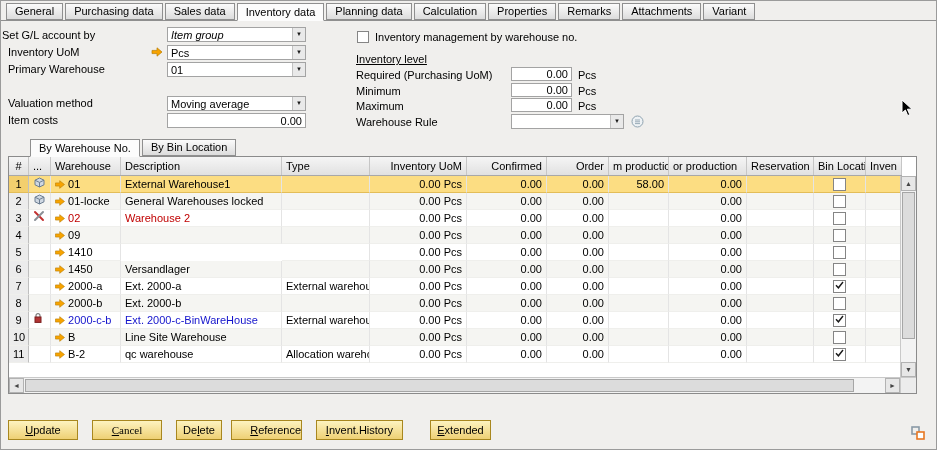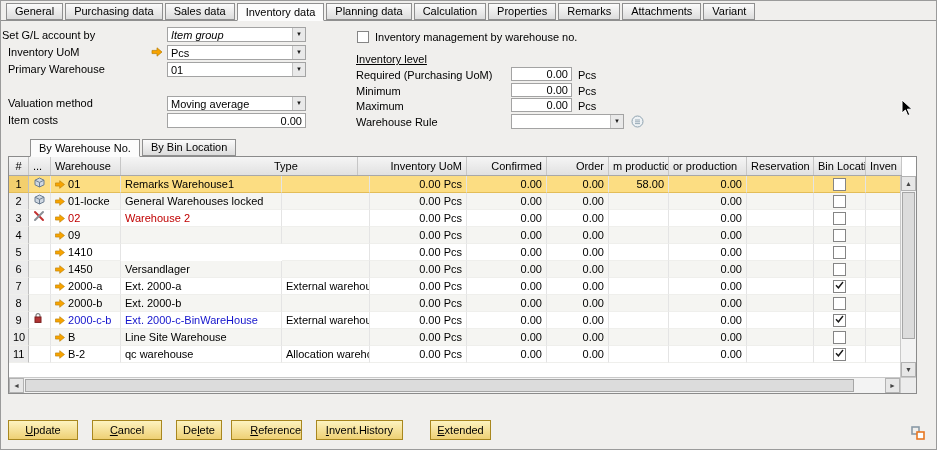--- a/index.html
+++ b/index.html
@@ -143,41 +143,42 @@
 
 <div id="subtabbar">
   <span class="tab active">By Warehouse No.</span><span class="tab">By Bin Location</span>
 </div>
 
 <div id="table-frame">
   <div id="thead">
       <div class="th c" style="left: 0px; width: 20px;">#</div>
       <div class="th l" style="left: 20px; width: 22px;">...</div>
       <div class="th l" style="left: 42px; width: 70px;">Warehouse</div>
-      <div class="th l" style="left: 261px; width: 88px;">Type</div>
+      <div class="th l" style="left: 112px; width: 161px;">Description</div>
+      <div class="th l" style="left: 273px; width: 88px;">Type</div>
       <div class="th r" style="left: 361px; width: 97px;">Inventory UoM</div>
       <div class="th r" style="left: 458px; width: 80px;">Confirmed</div>
       <div class="th r" style="left: 538px; width: 62px;">Order</div>
       <div class="th l" style="left: 600px; width: 60px;">m production</div>
       <div class="th l" style="left: 660px; width: 78px;">or production</div>
       <div class="th r" style="left: 738px; width: 67px;">Reservation</div>
       <div class="th l" style="left: 805px; width: 52px;">Bin Location</div>
       <div class="th l" style="left: 857px; width: 36px;">Inven</div>
     </div>
   <div id="tbody">
       <div class="tr sel" style="top: 0px;">
         <div class="td c numcell" style="left: 0px; width: 20px;">1</div>
         <div class="td l" style="left: 20px; width: 22px;"><svg width="13" height="12" viewBox="0 0 13 12">
             <path d="M2 4.2 6.5 2 11 4.2v4.6L6.5 11 2 8.8z" fill="#cfd8e2" stroke="#6b7d91"></path>
             <path d="M2 4.2l4.5 2.2L11 4.2M6.5 6.4V11" fill="none" stroke="#6b7d91"></path>
           </svg></div>
         <div class="td l" style="left: 42px; width: 70px;"><span class="link-arrow"><svg width="10" height="9" viewBox="0 0 10 9" style="vertical-align:-1px">
               <path d="M0.5 2.9h4.2V0.7L9.5 4.5 4.7 8.3V6.1H0.5z" fill="#f7a300" stroke="#b87c00" stroke-width="0.6"></path>
             </svg></span><span> 01</span></div>
-        <div class="td l" style="left: 112px; width: 161px;">Remarks Warehouse1</div>
+        <div class="td l" style="left: 112px; width: 161px;">External Warehouse1</div>
         <div class="td l" style="left: 273px; width: 88px;"></div>
         <div class="td r" style="left: 361px; width: 97px;">0.00 Pcs</div>
         <div class="td r" style="left: 458px; width: 80px;">0.00</div>
         <div class="td r" style="left: 538px; width: 62px;">0.00</div>
         <div class="td l r" style="left: 600px; width: 60px;">58.00</div>
         <div class="td l r" style="left: 660px; width: 78px;">0.00</div>
         <div class="td r" style="left: 738px; width: 67px;"></div>
         <div class="td l" style="left: 805px; width: 52px;">
           <div class="bincb"></div>
         </div>
@@ -397,21 +398,21 @@
   <div id="hscroll">
     <div class="sb-btn" style="left:0; top:0; width:15px; height:15px;">◄</div>
     <div class="sb-thumb" style="left:16px; top:1px; height:13px; right:46px;"></div>
     <div class="sb-btn" style="right:0; top:0; width:15px; height:15px;">►</div>
   </div>
   <div id="sb-corner"></div>
 </div>
 
 <div id="buttonbar">
     <div class="btn" style="left: 8px; width: 70px;"><u>U</u>pdate</div>
-    <div class="btn" style="left: 92px; width: 70px;"><u>C</u>ancel</div>
+    <div class="btn" style="left: 92px; width: 70px; font-family: Liberation Serif, serif;"><u>C</u>ancel</div>
     <div class="btn" style="left: 176px; width: 46px;">De<u>l</u>ete</div>
     <div class="btn" style="left: 231px; width: 71px; text-align: right;"><u>R</u>eference</div>
     <div class="btn" style="left: 316px; width: 87px;"><u>I</u>nvent.History</div>
     <div class="btn" style="left: 430px; width: 61px;"><u>E</u>xtended</div>
   </div>
 
 <div id="resize-glyph">
   <svg width="14" height="14" viewBox="0 0 14 14">
     <rect x="1" y="1" width="7" height="7" fill="none" stroke="#8a9aa6" stroke-width="1.6"></rect>
     <rect x="6" y="6" width="7" height="7" fill="#fff" stroke="#e87722" stroke-width="1.6"></rect>

